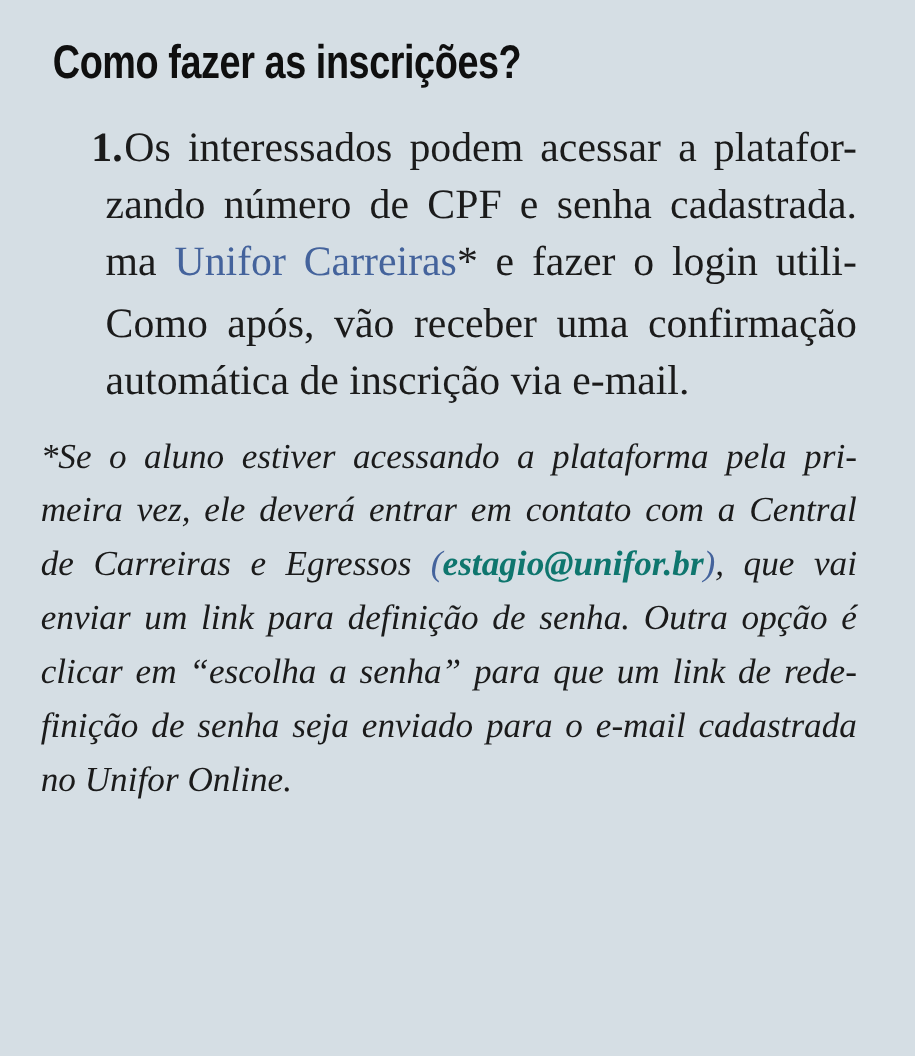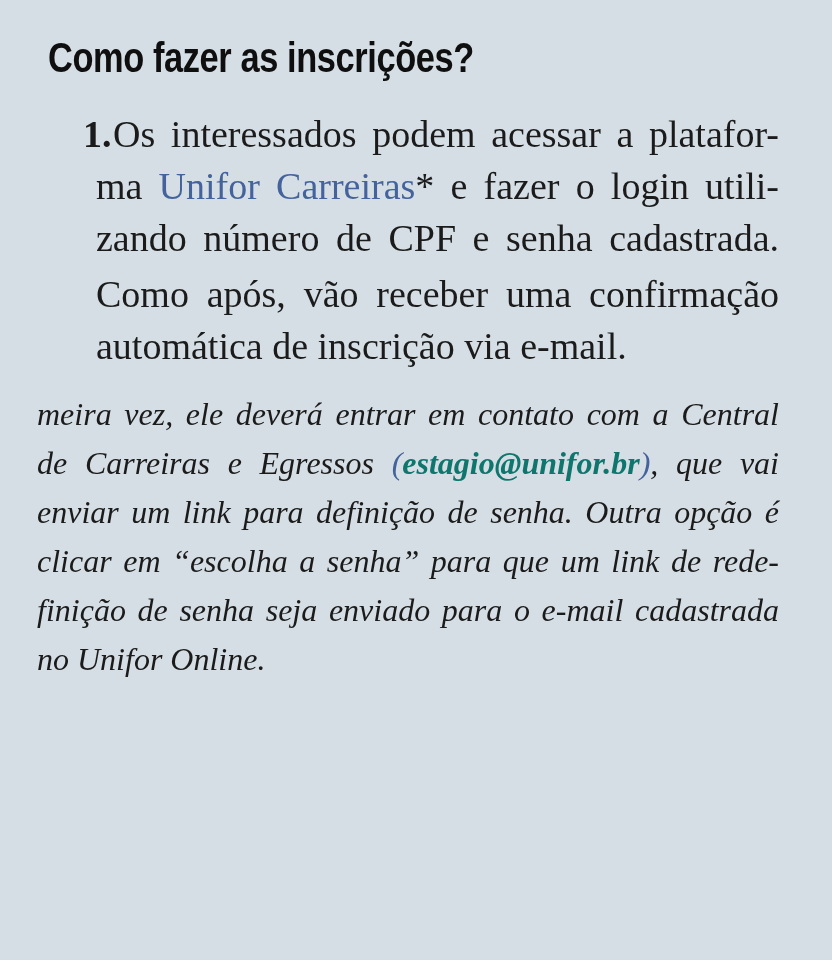--- a/index.html
+++ b/index.html
@@ -67,29 +67,30 @@
 </head>
 <body>
 
 <div class="page">
   <div class="title">
     <span class="title-inner">Como fazer as inscrições?</span>
   </div>
   <div class="steps">
       <div class="step">
         <div class="line first"><span class="marker">1.</span><span>Os interessados podem acessar a platafor-</span></div>
+        <div class="line"><span>zando número de CPF e senha cadastrada.</span></div>
         <div class="line"><span>ma </span><a class="link">Unifor Carreiras</a><span>* e fazer o login utili-</span></div>
-        <div class="line"><span>zando número de CPF e senha cadastrada.</span></div>
       </div>
       <div class="step">
         <div class="line"><span>Como após, vão receber uma confirmação</span></div>
         <div class="line left"><span>automática de inscrição via e-mail.</span></div>
       </div>
     </div>
   <div class="footnote">
+      <div class="line"><span>*Se o aluno estiver acessando a plataforma pela pri-</span></div>
       <div class="line"><span>meira vez, ele deverá entrar em contato com a Central</span></div>
       <div class="line"><span>de Carreiras e Egressos </span><span class="paren">(</span><a class="email">estagio@unifor.br</a><span class="paren">)</span><span>, que vai</span></div>
       <div class="line"><span>enviar um link para definição de senha. Outra opção é</span></div>
       <div class="line"><span>clicar em “escolha a senha” para que um link de rede-</span></div>
       <div class="line"><span>finição de senha seja enviado para o e-mail cadastrada</span></div>
       <div class="line left"><span>no Unifor Online.</span></div>
     </div>
 </div>
 
 </body></html>

